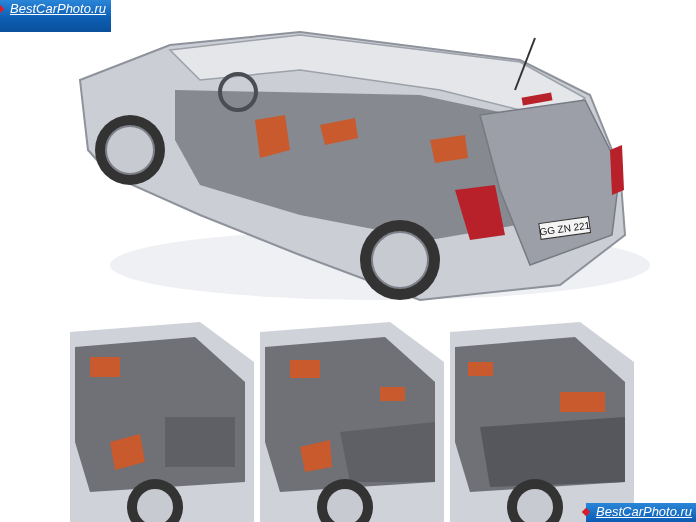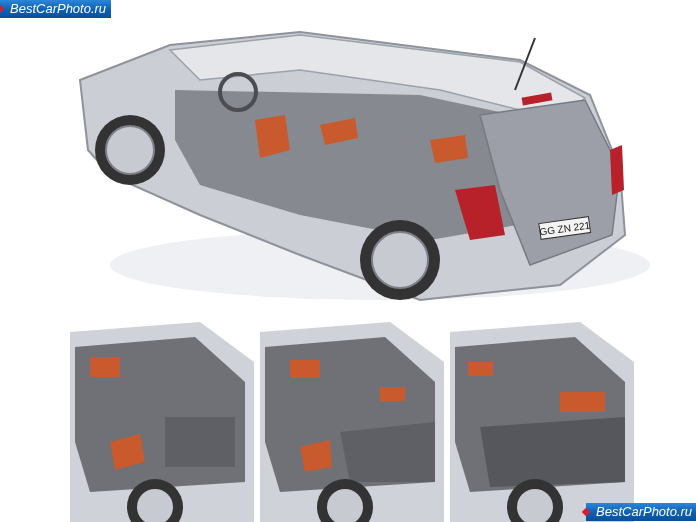--- a/index.html
+++ b/index.html
@@ -1,17 +1,17 @@
 <!DOCTYPE html>
 <html><head>
 <meta charset="utf-8">
 <style>
   html, body { margin:0; padding:0; background:#ffffff; }
   #canvas { position:relative; width:696px; height:522px; overflow:hidden; background:#ffffff; font-family:"Liberation Sans", sans-serif; }
-  .watermark { position:absolute; height:18px; background:linear-gradient(180deg,#2a86d8 0%,#0d5fb5 55%,#0a4f9a 100%); color:#ffffff; font-style:italic; font-size:13px; line-height:18px; padding:0 6px 0 10px; box-sizing:border-box; }
+  .watermark { position:absolute; height:32px; background:linear-gradient(180deg,#2a86d8 0%,#0d5fb5 55%,#0a4f9a 100%); color:#ffffff; font-style:italic; font-size:13px; line-height:18px; padding:0 6px 0 10px; box-sizing:border-box;text-decoration:underline; }
   .watermark .dot { position:absolute; left:-3px; top:6px; width:6px; height:6px; background:#d61e2a; transform:rotate(45deg); }
   #wm-top { left:0; top:0; width:111px; }
   #wm-bottom { left:586px; top:503px; width:110px; }
   .panel { position:absolute; top:322px; width:184px; height:200px; }
   #panel-1 { left:70px; } #panel-2 { left:260px; } #panel-3 { left:450px; }
   svg { display:block; }
 </style>
 </head>
 <body>
 

